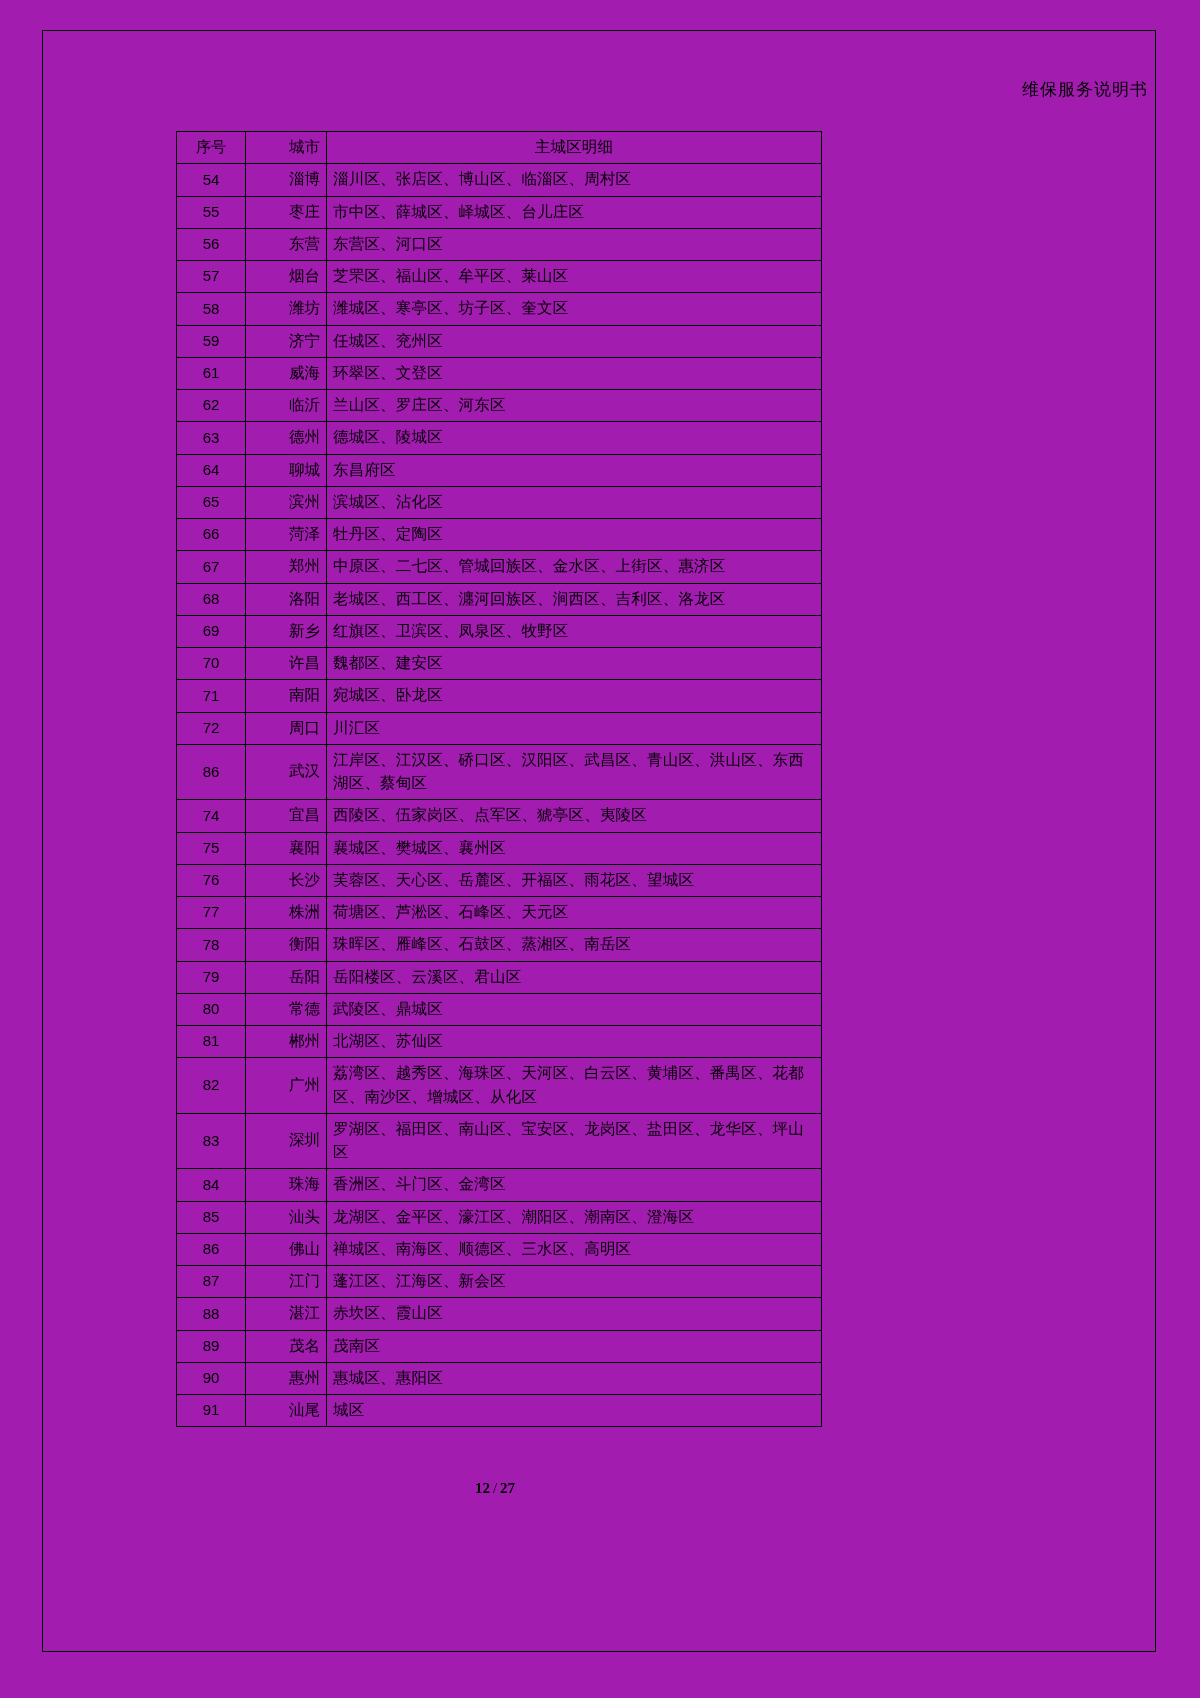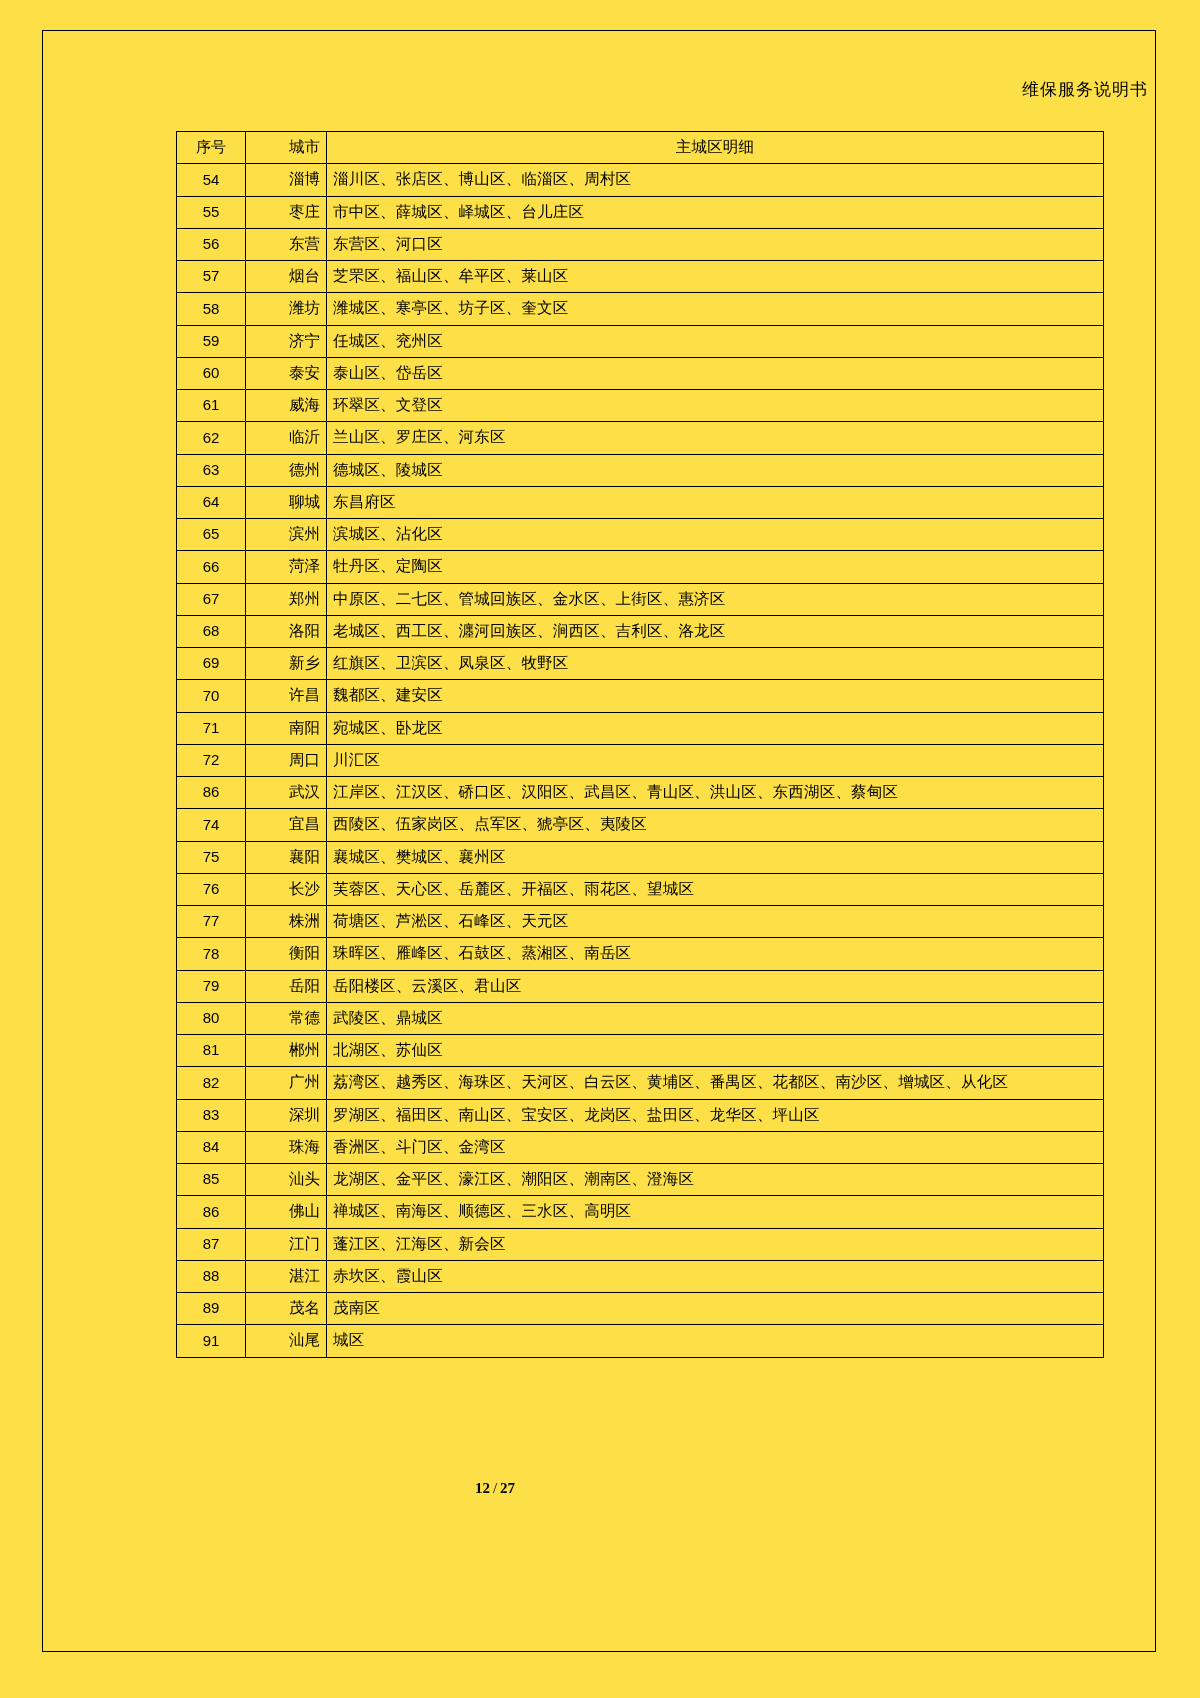--- a/index.html
+++ b/index.html
@@ -10,21 +10,21 @@
   body {
     width: 1200px;
     height: 1698px;
     font-family: "Liberation Sans", "DejaVu Sans", sans-serif;
     color: #000000;
   }
   .page {
     position: relative;
     width: 1200px;
     height: 1698px;
-    background: #fde047;
+    background: #a21caf;
     box-sizing: border-box;
     text-decoration: underline;
   }
   .page-border {
     position: absolute;
     left: 42px;
     top: 30px;
     width: 1114px;
     height: 1622px;
     border: 1px solid #000000;
@@ -41,21 +41,21 @@
     font-family: "DejaVu Sans", "Liberation Sans", sans-serif;
   }
   .table-wrap {
     position: absolute;
     left: 176px;
     top: 131px;
     width: 790px;
   }
   table.city-table {
     border-collapse: collapse;
-    width: 928px;
+    width: 646px;
     table-layout: fixed;
   }
   table.city-table td, table.city-table th {
     border: 1px solid #000000;
     font-weight: normal;
     font-size: 15.5px;
     font-family: "DejaVu Sans", "Liberation Sans", sans-serif;
     padding: 4px 6px;
     line-height: 1.5;
     vertical-align: middle;
@@ -141,25 +141,20 @@
             <td class="col-idx">58</td>
             <td class="col-city">潍坊</td>
             <td class="col-detail">潍城区、寒亭区、坊子区、奎文区</td>
           </tr>
           <tr>
             <td class="col-idx">59</td>
             <td class="col-city">济宁</td>
             <td class="col-detail">任城区、兖州区</td>
           </tr>
           <tr>
-            <td class="col-idx">60</td>
-            <td class="col-city">泰安</td>
-            <td class="col-detail">泰山区、岱岳区</td>
-          </tr>
-          <tr>
             <td class="col-idx">61</td>
             <td class="col-city">威海</td>
             <td class="col-detail">环翠区、文登区</td>
           </tr>
           <tr>
             <td class="col-idx">62</td>
             <td class="col-city">临沂</td>
             <td class="col-detail">兰山区、罗庄区、河东区</td>
           </tr>
           <tr>
@@ -289,20 +284,25 @@
           </tr>
           <tr>
             <td class="col-idx">88</td>
             <td class="col-city">湛江</td>
             <td class="col-detail">赤坎区、霞山区</td>
           </tr>
           <tr>
             <td class="col-idx">89</td>
             <td class="col-city">茂名</td>
             <td class="col-detail">茂南区</td>
+          </tr>
+          <tr>
+            <td class="col-idx">90</td>
+            <td class="col-city">惠州</td>
+            <td class="col-detail">惠城区、惠阳区</td>
           </tr>
           <tr>
             <td class="col-idx">91</td>
             <td class="col-city">汕尾</td>
             <td class="col-detail">城区</td>
           </tr>
         </tbody>
     </table>
   </div>
 

